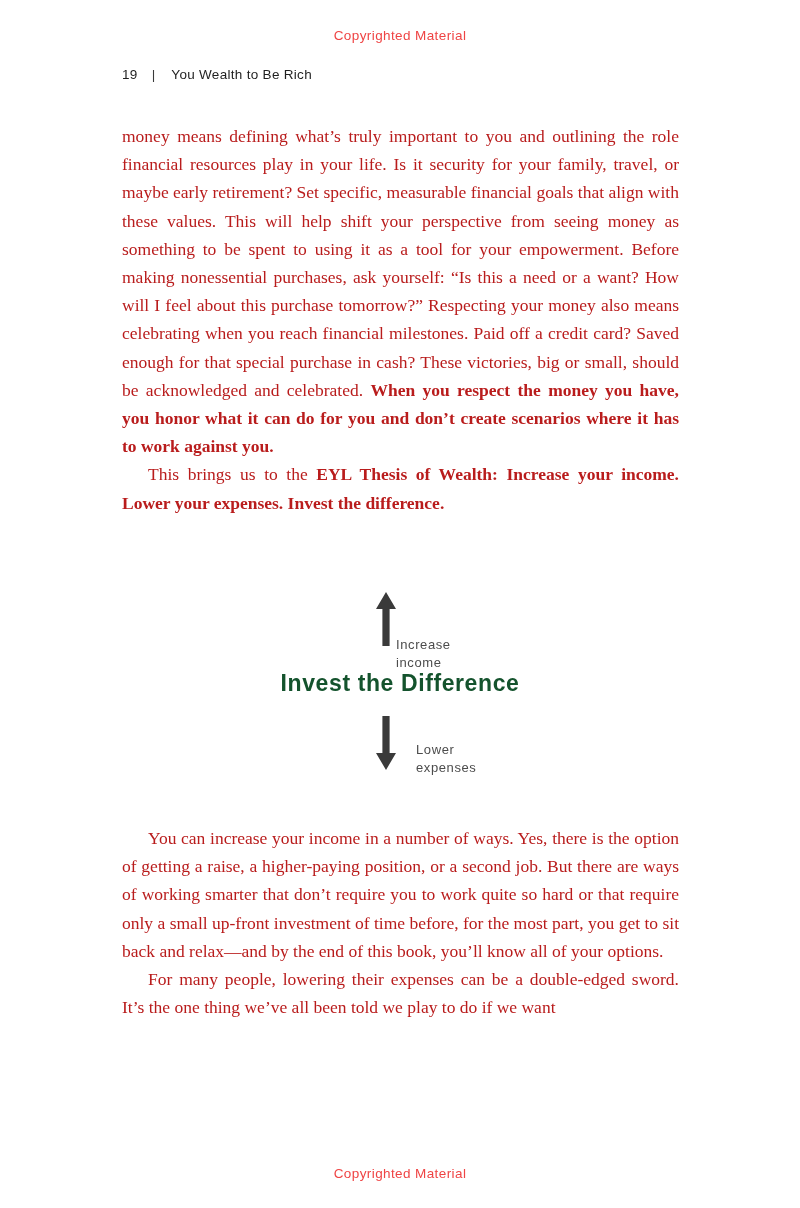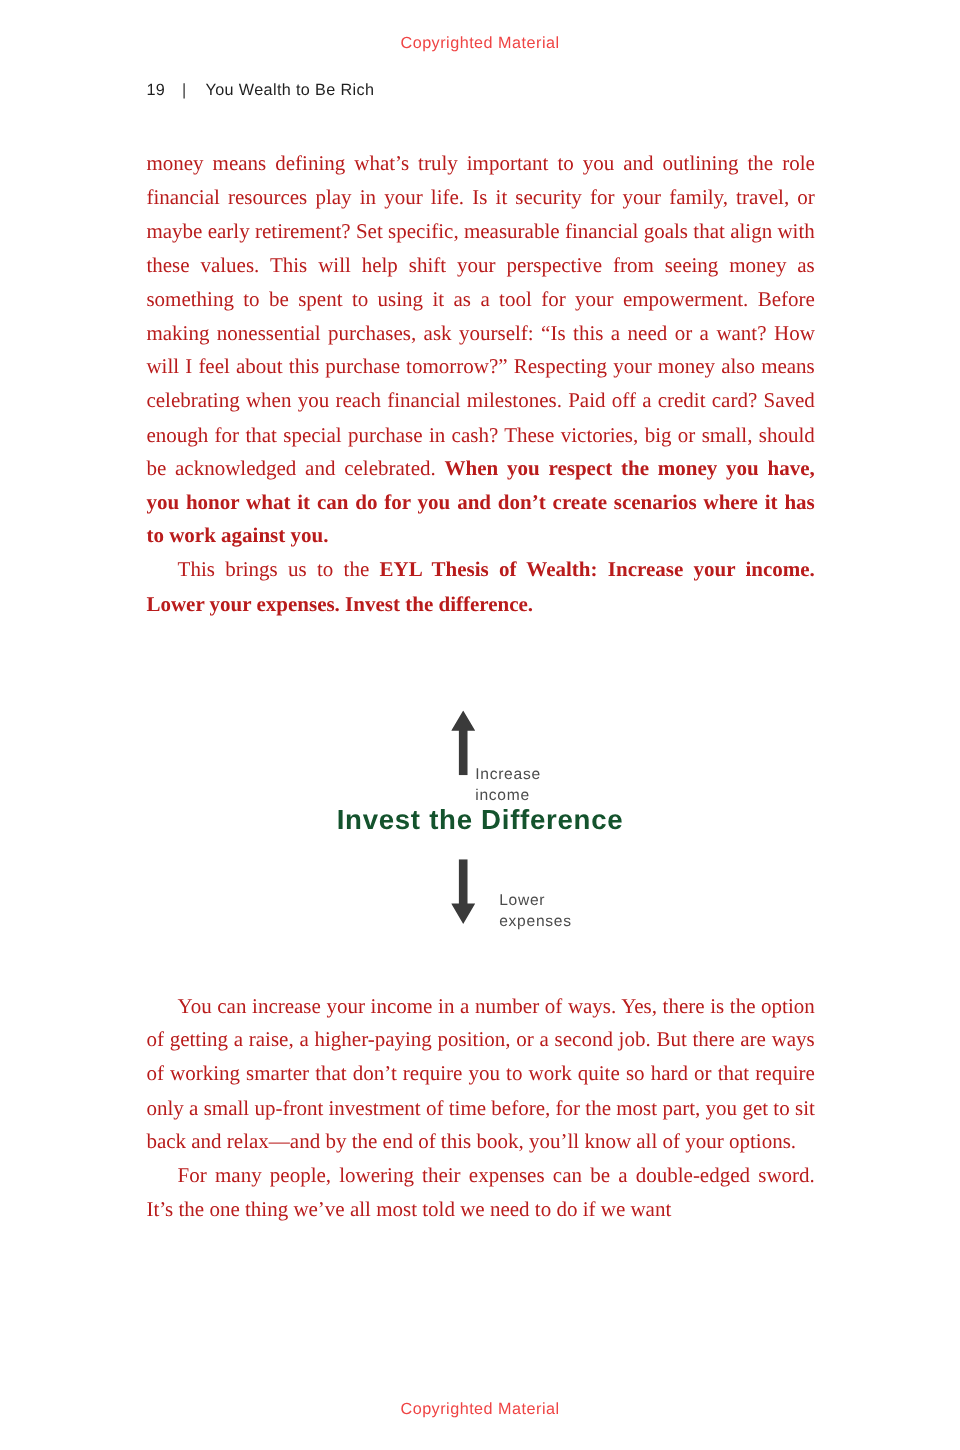--- a/index.html
+++ b/index.html
@@ -113,18 +113,18 @@
     <svg class="arrow-svg arrow-down" width="20" height="54" viewBox="0 0 20 54">
       <polygon points="10,54 20,37 13.6,37 13.6,0 6.4,0 6.4,37 0,37" fill="#3a3a3a"></polygon>
     </svg>
     <div class="arrow-label label-down">Lower
 expenses</div>
 
   </div>
 
   <div class="bodytext block2">
       <p class="indent"><span>You can increase your income in a number of ways. Yes, there is the option of getting a raise, a higher-paying position, or a second job. But there are ways of working smarter that don’t require you to work quite so hard or that require only a small up-front investment of time before, for the most part, you get to sit back and relax—and by the end of this book, you’ll know all of your options.</span></p>
-      <p class="indent"><span>For many people, lowering their expenses can be a double-edged sword. It’s the one thing we’ve all most told we need to do if we want</span></p>
+      <p class="indent"><span>For many people, lowering their expenses can be a double-edged sword. It’s the one thing we’ve all been told we play to do if we want</span></p>
     </div>
 
   <div class="copyright bottom">Copyrighted Material</div>
 
 </div>
 
 </body></html>

